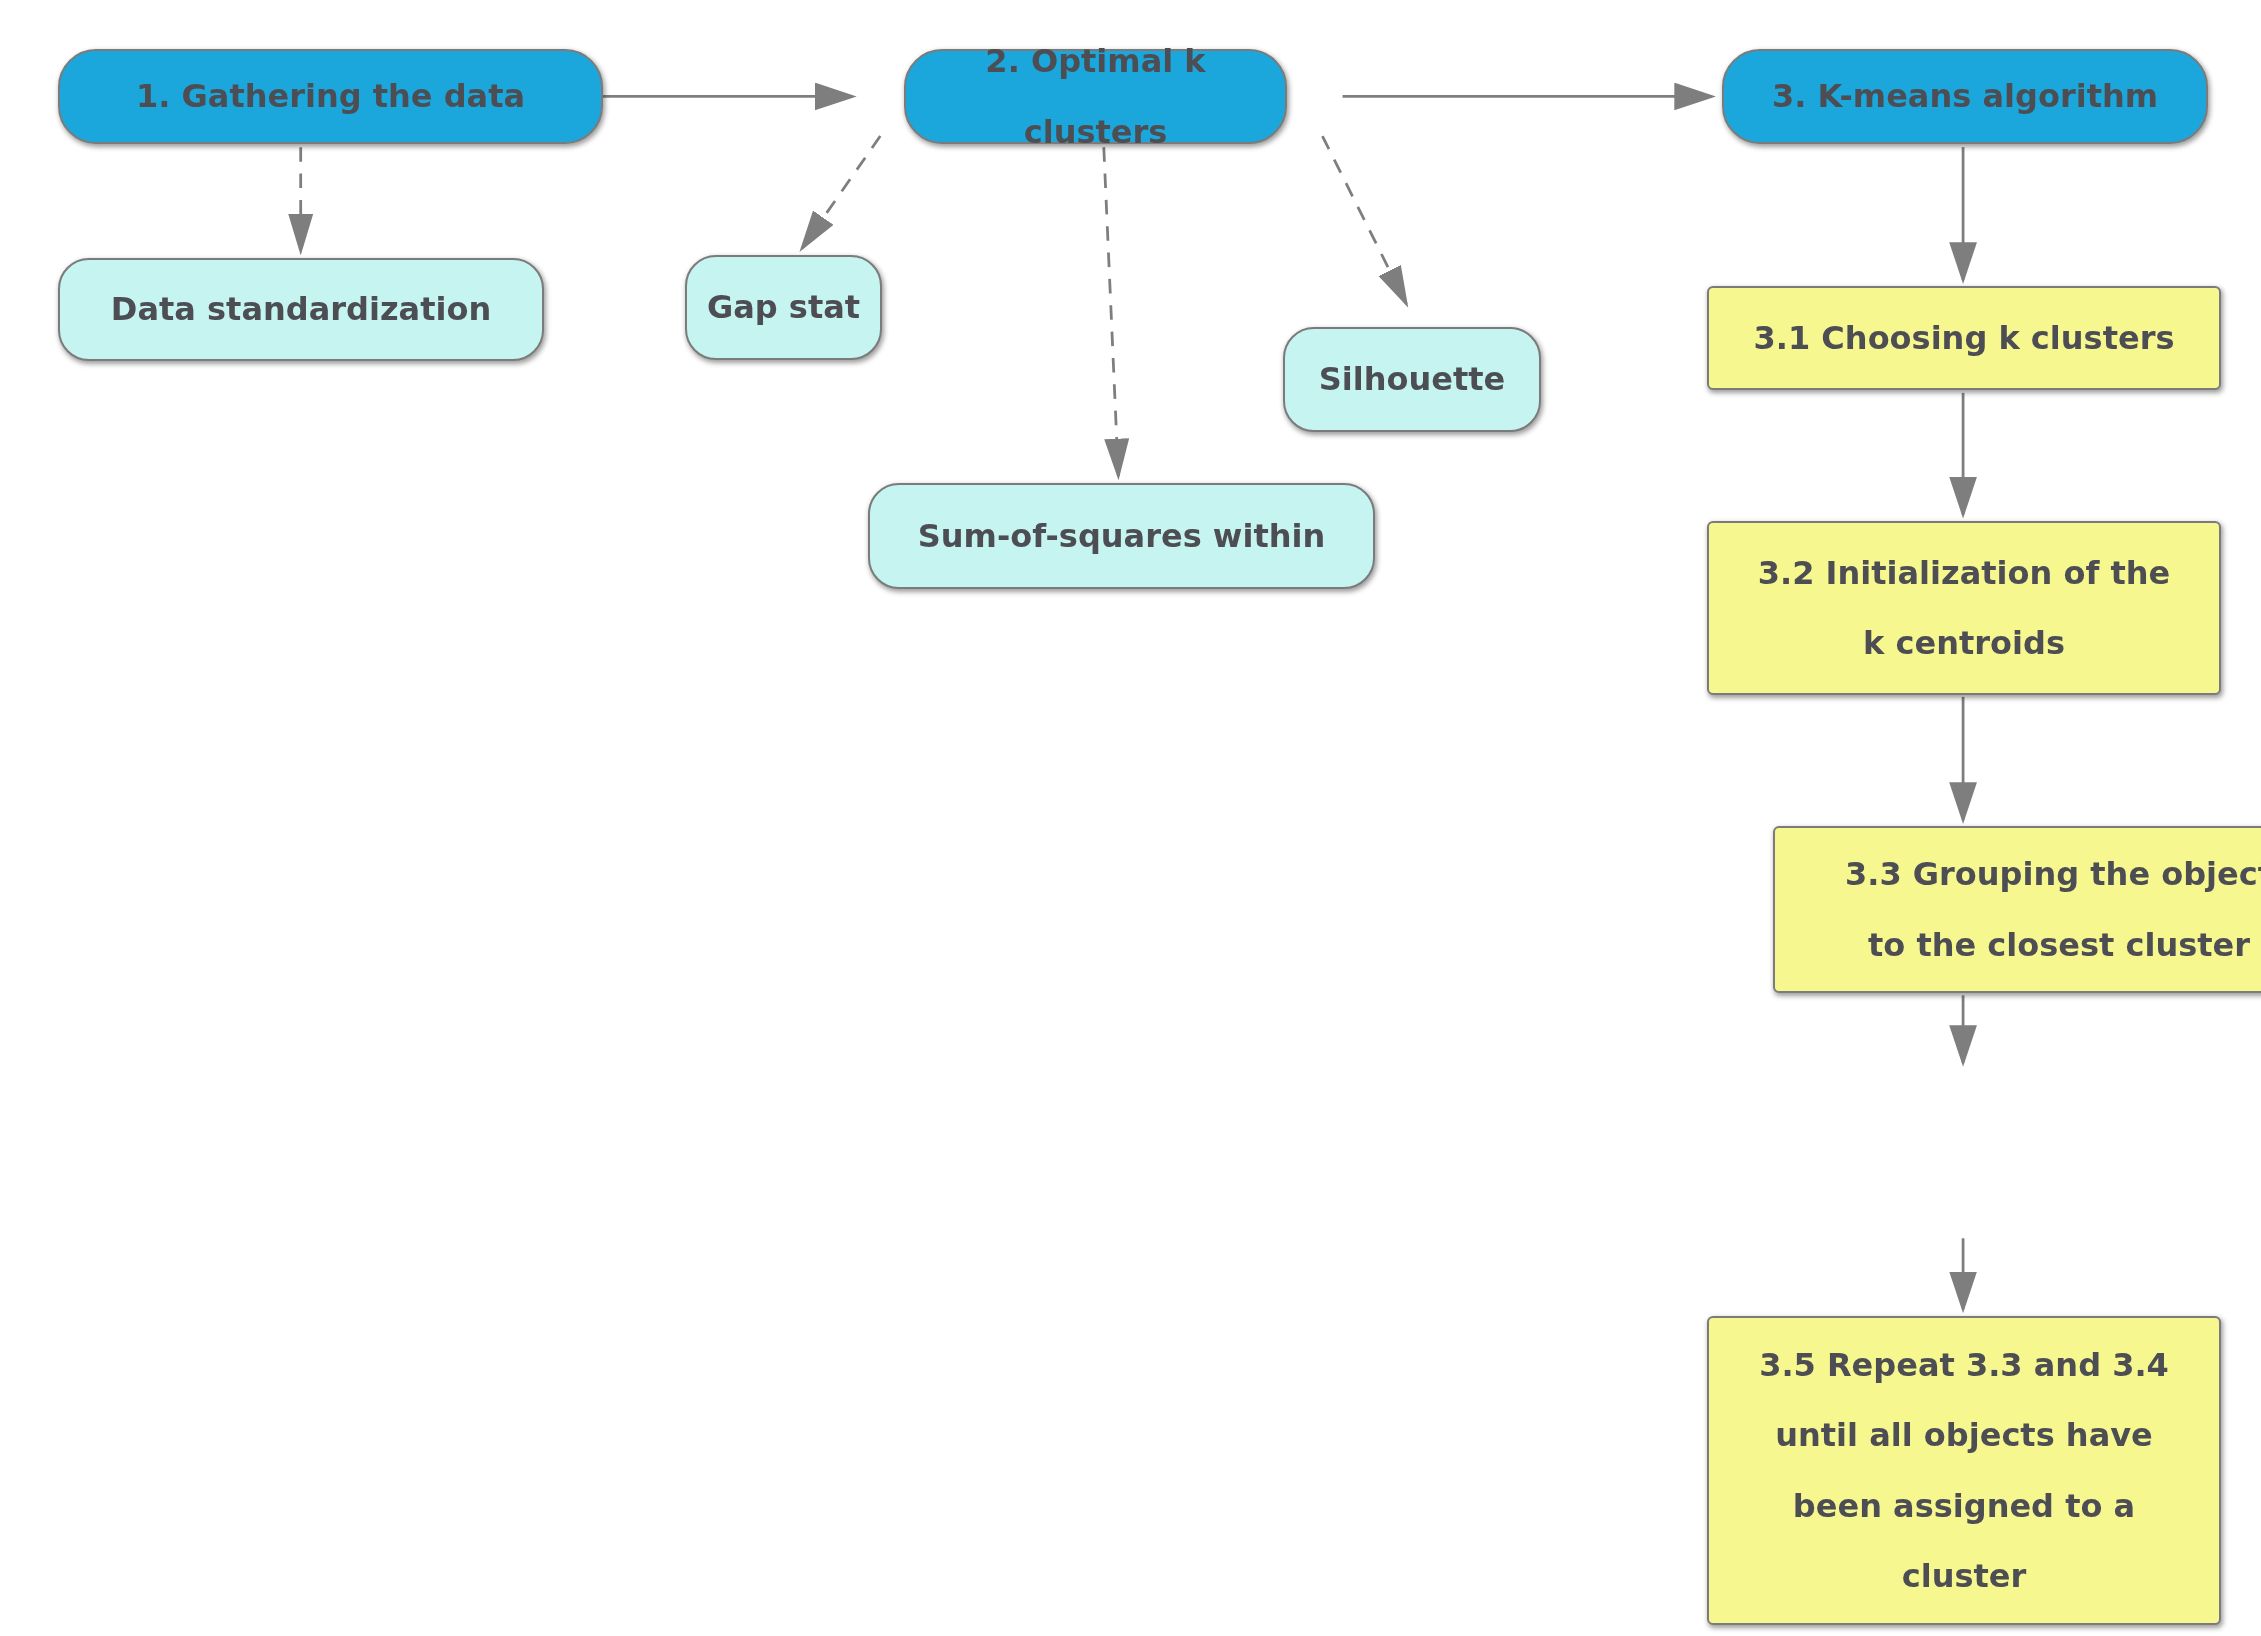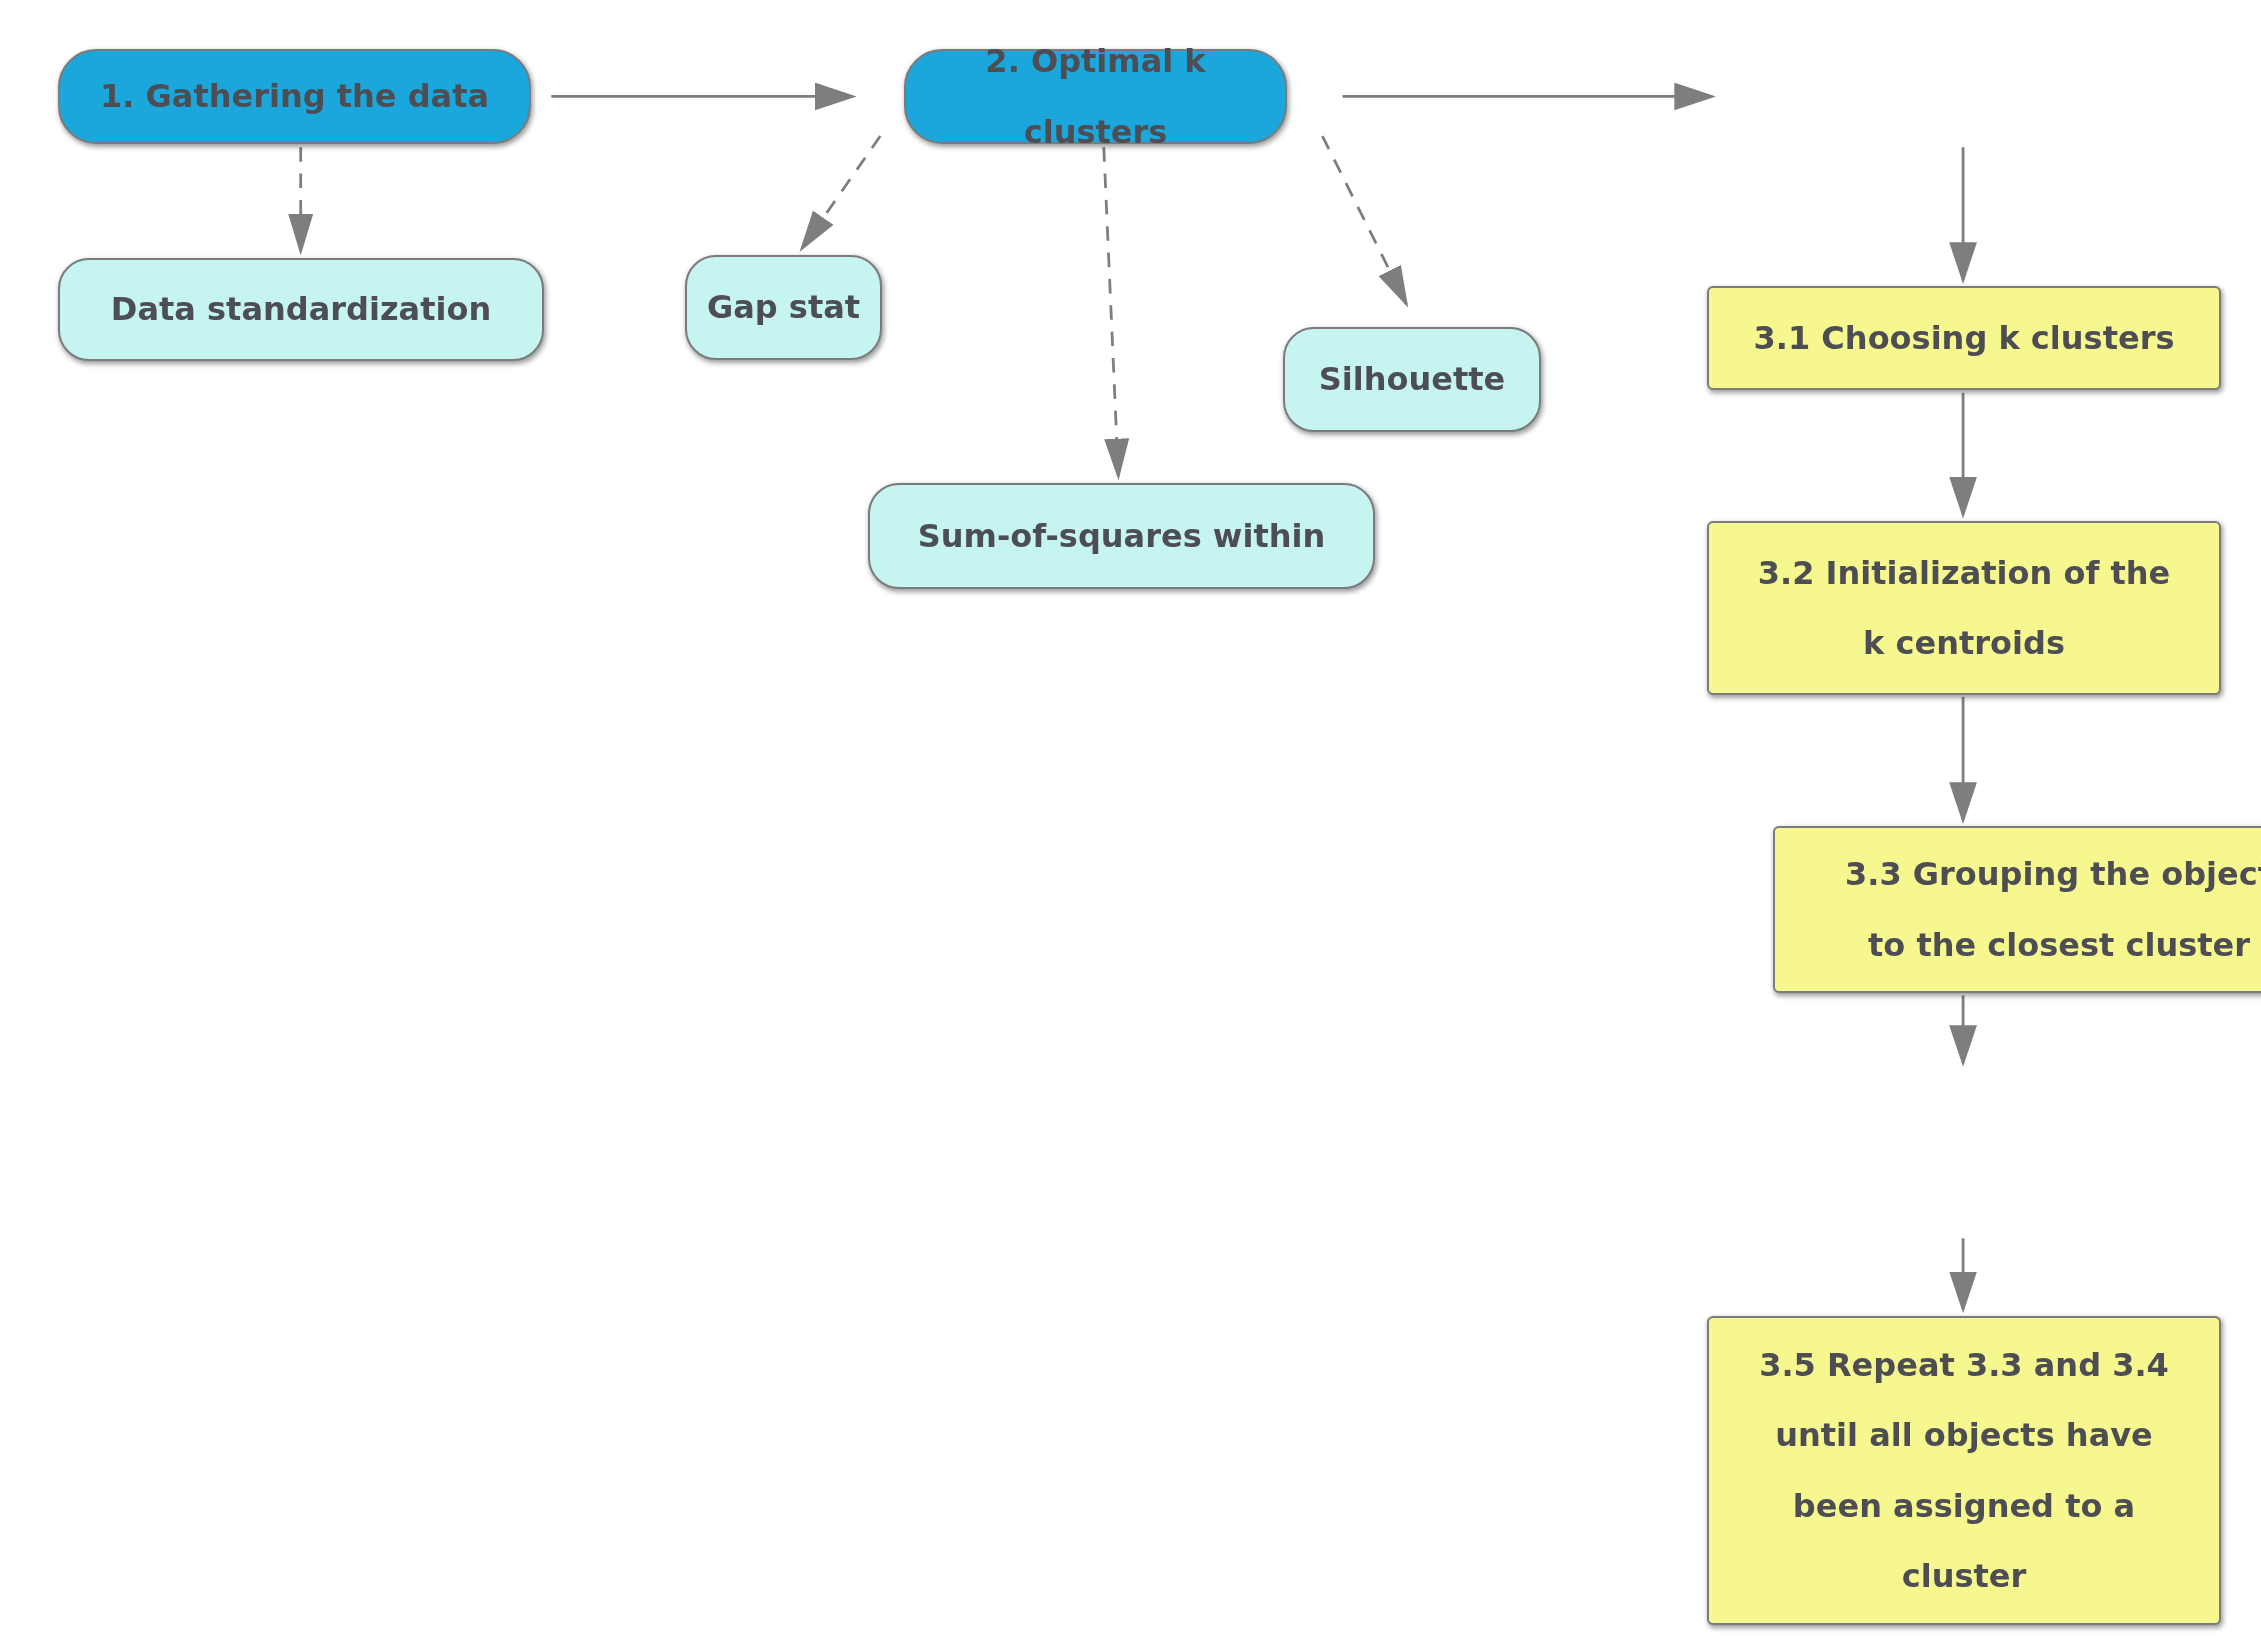--- a/index.html
+++ b/index.html
@@ -90,28 +90,31 @@
     <line class="dashed" x1="1590" y1="212" x2="1611" y2="686" marker-end="url(#arrow-dashed)"></line>
     <line class="dashed" x1="1905" y1="196" x2="2026" y2="438" marker-end="url(#arrow-dashed)"></line>
 
     <line x1="2828" y1="212" x2="2828" y2="403" marker-end="url(#arrow-solid)"></line>
     <line x1="2828" y1="566" x2="2828" y2="741" marker-end="url(#arrow-solid)"></line>
     <line x1="2828" y1="1004" x2="2828" y2="1181" marker-end="url(#arrow-solid)"></line>
     <line x1="2828" y1="1434" x2="2828" y2="1531" marker-end="url(#arrow-solid)"></line>
     <line x1="2828" y1="1784" x2="2828" y2="1886" marker-end="url(#arrow-solid)"></line>
   </svg>
 
-  <div class="node primary" style="left:58px;top:49px;width:473px;height:95px">
+  <div class="node primary" style="left:58px;top:49px;width:545px;height:95px">
     <span>1. Gathering the data</span>
   </div>
 
   <div class="node primary" style="left:904px;top:49px;width:383px;height:95px">
     <span>2. Optimal k clusters</span>
   </div>
 
+  <div class="node primary" style="left:1722px;top:49px;width:486px;height:95px">
+    <span>3. K-means algorithm</span>
+  </div>
 
   <div class="node secondary" style="left:58px;top:258px;width:486px;height:103px">
     <span>Data standardization</span>
   </div>
 
   <div class="node secondary" style="left:685px;top:255px;width:197px;height:105px">
     <span>Gap stat</span>
   </div>
 
   <div class="node secondary" style="left:1283px;top:327px;width:258px;height:105px">

